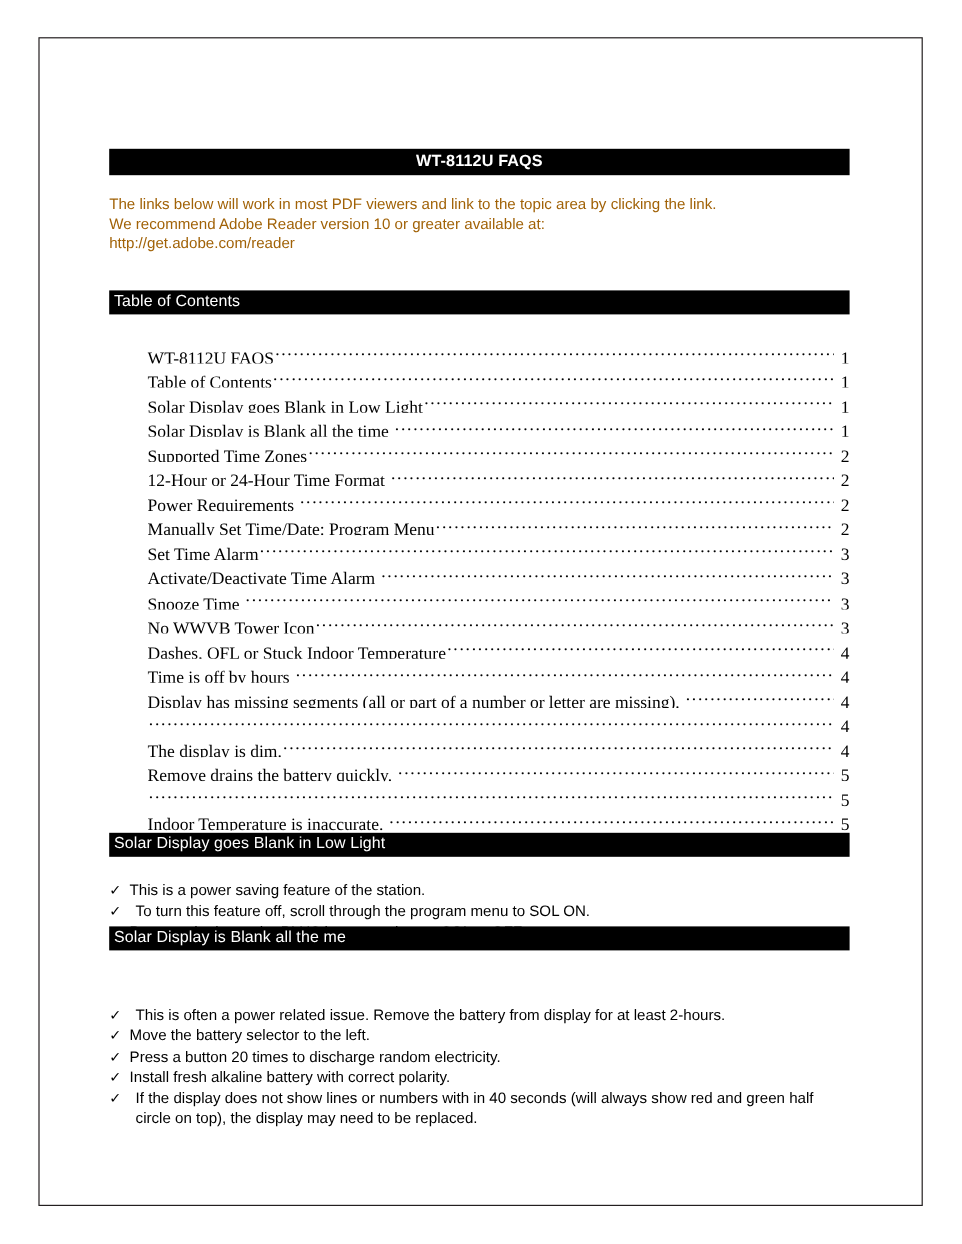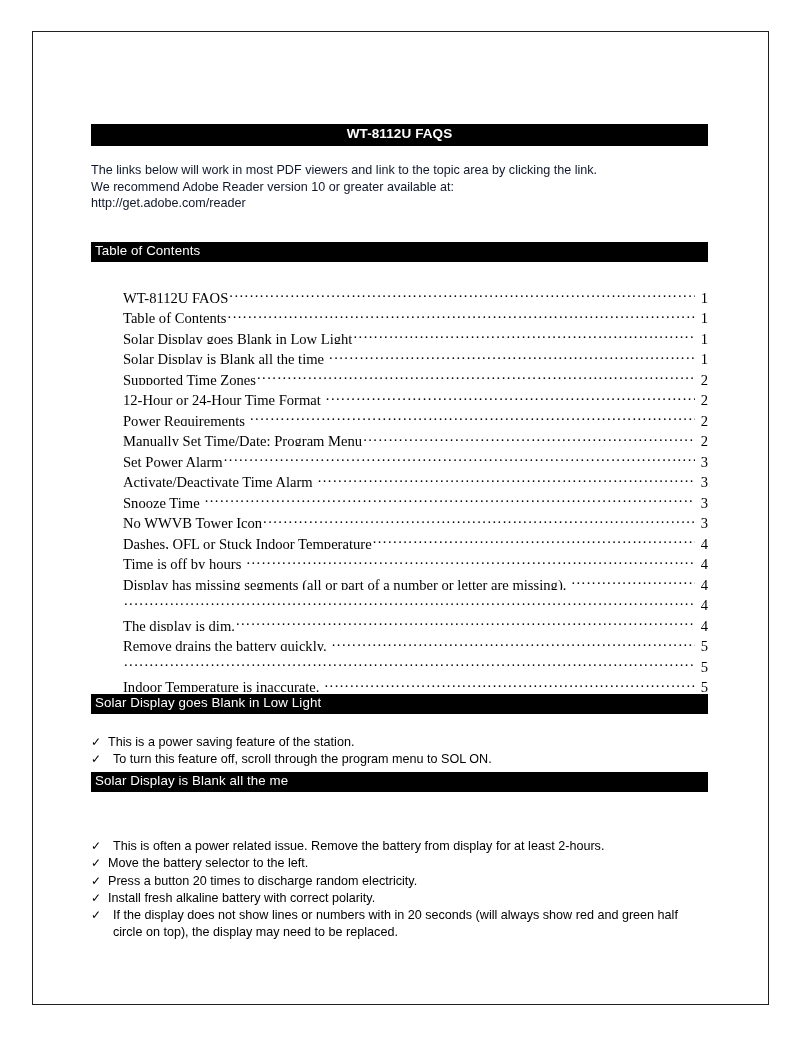--- a/index.html
+++ b/index.html
@@ -56,21 +56,21 @@
     padding: 2px 0 0 4px;
     text-align: left;
     font-size: 13.3px;
     font-weight: normal;
   }
 
   
   .intro {
     font-size: 12.6px;
     line-height: 16.6px;
-    color: #0f172a;
+    color: #a16207;
     white-space: pre-line;
   }
 
   
   .toc {
     font-family: "Liberation Serif", serif;
     font-size: 14.6px;
     margin-left: 32px;
     width: 585px;
   }
@@ -186,21 +186,21 @@
           <span class="toc-label">Power Requirements</span>
           <span class="toc-dots"></span>
           <span class="toc-page">2</span>
         </div>
         <div class="toc-row">
           <span class="toc-label">Manually Set Time/Date:  Program Menu</span>
           <span class="toc-dots"></span>
           <span class="toc-page">2</span>
         </div>
         <div class="toc-row">
-          <span class="toc-label">Set Power Alarm</span>
+          <span class="toc-label">Set Time Alarm</span>
           <span class="toc-dots"></span>
           <span class="toc-page">3</span>
         </div>
         <div class="toc-row gap">
           <span class="toc-label">Activate/Deactivate Time Alarm</span>
           <span class="toc-dots"></span>
           <span class="toc-page">3</span>
         </div>
         <div class="toc-row gap">
           <span class="toc-label">Snooze Time</span>
@@ -296,18 +296,18 @@
         <div class="check-item">
           <span class="check-mark">✓</span>
           <span class="check-text">Press a button 20 times to discharge random electricity.</span>
         </div>
         <div class="check-item">
           <span class="check-mark">✓</span>
           <span class="check-text">Install fresh alkaline battery with correct polarity.</span>
         </div>
         <div class="check-item indent">
           <span class="check-mark">✓</span>
-          <span class="check-text">If the display does not show lines or numbers with in 20 seconds (will always show red and green half circle on top), the display may need to be replaced.</span>
+          <span class="check-text">If the display does not show lines or numbers with in 40 seconds (will always show red and green half circle on top), the display may need to be replaced.</span>
         </div>
       </div>
   </div>
 
 </div>
 
 </body></html>

